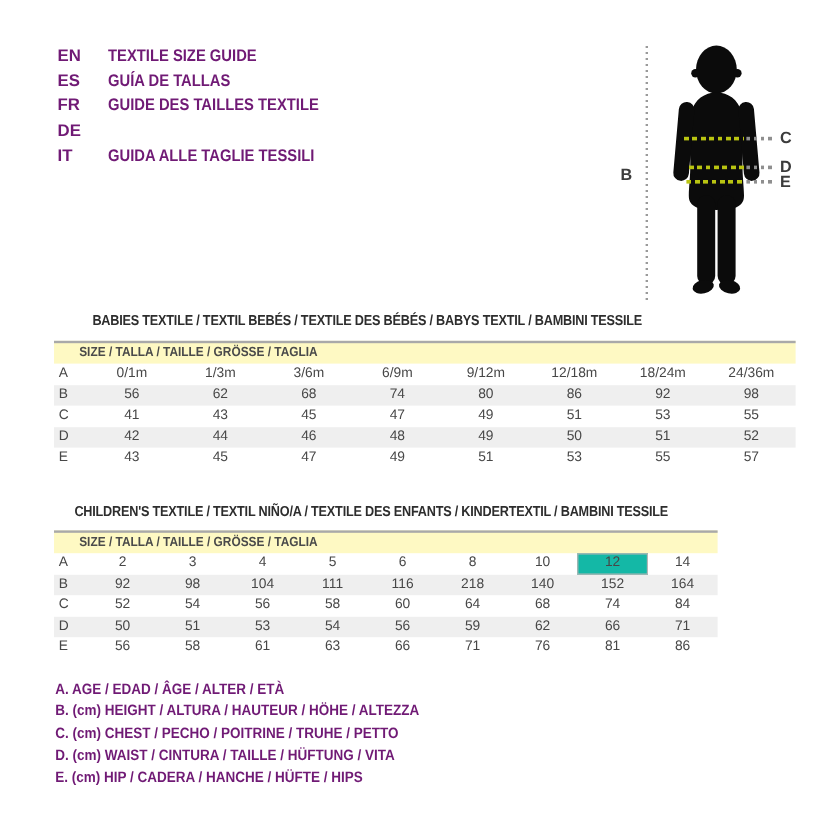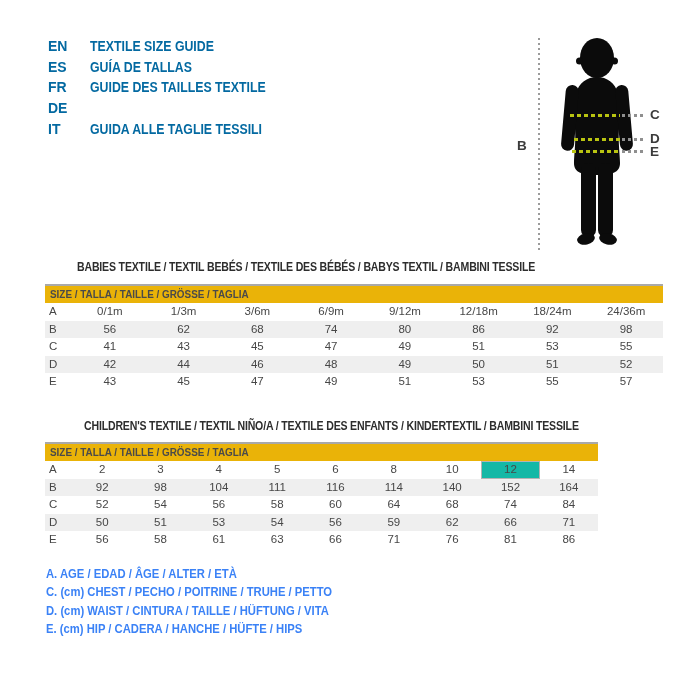--- a/index.html
+++ b/index.html
@@ -4,48 +4,48 @@
 <style>
   html,body{margin:0;padding:0;background:#ffffff;}
   body{width:700px;height:700px;position:relative;overflow:hidden;
        font-family:"Liberation Sans", sans-serif;-webkit-font-smoothing:antialiased;}
   .abs{position:absolute;}
   .cond{display:inline-block;transform:scaleX(0.88);transform-origin:0 50%;white-space:nowrap;}
   .cond9{display:inline-block;transform:scaleX(0.9);transform-origin:0 50%;white-space:nowrap;}
 
   
   .langs{left:48px;top:36px;}
-  .lang-row{display:flex;height:20.6px;align-items:center;font-size:14px;font-weight:700;color:#0369a1;}
+  .lang-row{display:flex;height:20.6px;align-items:center;font-size:14px;font-weight:700;color:#701a75;}
   .lang-code{width:42px;flex:0 0 42px;}
 
   
   .vdot{left:538px;top:38px;width:2px;height:212px;
         background:repeating-linear-gradient(to bottom,#9a9a9a 0 2px,transparent 2px 5px);}
   .dash-y{height:3px;background:repeating-linear-gradient(to right,#b9c411 0 4px,transparent 4px 7px);}
   .dash-g{height:3px;background:repeating-linear-gradient(to right,#8f8f8f 0 3px,transparent 3px 6px);}
   .fig-label{font-size:13.5px;line-height:12px;font-weight:600;color:#3c3c3c;}
 
   
   .sec-title{font-size:12px;font-weight:700;color:#2d2d2d;letter-spacing:-0.2px;padding-left:32px;}
 
   
   .size-table{box-sizing:border-box;}
-  .thead{height:17px;line-height:17px;background:#eab308;border-top:2px solid #a9a9a9;
-         padding-left:5px;font-size:11px;font-weight:700;color:#4a4a4a;}
+  .thead{height:17px;line-height:17px;background:#fef9c3;border-top:2px solid #a9a9a9;
+         padding-left:21px;font-size:11px;font-weight:700;color:#4a4a4a;}
   .tr{display:grid;height:17.5px;}
   .babies .tr{grid-template-columns:28px repeat(8,1fr);}
   .children .tr{grid-template-columns:28px repeat(9,1fr);}
   .tr.striped{background:#efefef;}
   .td{font-size:11.5px;line-height:17.5px;color:#474747;text-align:center;}
   .td.lbl{text-align:left;padding-left:4px;}
   .td.hl{background:#14b8a6;box-shadow:inset 0 0 0 1px #b4b4b4;}
 
   
   .legend{left:46px;top:565px;}
-  .legend-item{height:18.4px;line-height:18.4px;font-size:12.5px;font-weight:600;color:#3b82f6;}
+  .legend-item{height:18.4px;line-height:18.4px;font-size:12.5px;font-weight:600;color:#701a75;}
 </style>
 </head>
 <body>
 
 <div class="abs langs">
     <div class="lang-row">
       <div class="lang-code">EN</div>
       <div class=""><span class="cond">TEXTILE SIZE GUIDE</span></div>
     </div>
     <div class="lang-row">
@@ -150,21 +150,21 @@
       <div class="td">45</div>
       <div class="td">47</div>
       <div class="td">49</div>
       <div class="td">51</div>
       <div class="td">53</div>
       <div class="td">55</div>
       <div class="td">57</div>
     </div>
   </div>
 
-<div class="abs sec-title" style="left:52px;top:419px;">
+<div class="abs sec-title" style="left:30px;top:419px;">
   <span class="cond">CHILDREN'S TEXTILE / TEXTIL NIÑO/A / TEXTILE DES ENFANTS / KINDERTEXTIL / BAMBINI TESSILE</span>
 </div>
 <div class="abs size-table children" style="left:45px;top:442px;width:553px;">
     <div class="thead"><span class="cond9">SIZE / TALLA / TAILLE / GRÖSSE / TAGLIA</span></div>
     <div class="tr">
       <div class="td lbl">A</div>
       <div class="td">2</div>
       <div class="td">3</div>
       <div class="td">4</div>
       <div class="td">5</div>
@@ -174,21 +174,21 @@
       <div class="td hl">12</div>
       <div class="td">14</div>
     </div>
     <div class="tr striped">
       <div class="td lbl">B</div>
       <div class="td">92</div>
       <div class="td">98</div>
       <div class="td">104</div>
       <div class="td">111</div>
       <div class="td">116</div>
-      <div class="td">114</div>
+      <div class="td">218</div>
       <div class="td">140</div>
       <div class="td">152</div>
       <div class="td">164</div>
     </div>
     <div class="tr">
       <div class="td lbl">C</div>
       <div class="td">52</div>
       <div class="td">54</div>
       <div class="td">56</div>
       <div class="td">58</div>
@@ -219,16 +219,17 @@
       <div class="td">66</div>
       <div class="td">71</div>
       <div class="td">76</div>
       <div class="td">81</div>
       <div class="td">86</div>
     </div>
   </div>
 
 <div class="abs legend">
     <div class="legend-item"><span class="cond9">A. AGE / EDAD / ÂGE / ALTER / ETÀ</span></div>
+    <div class="legend-item"><span class="cond9">B. (cm) HEIGHT / ALTURA / HAUTEUR / HÖHE / ALTEZZA</span></div>
     <div class="legend-item"><span class="cond9">C. (cm) CHEST / PECHO / POITRINE / TRUHE / PETTO</span></div>
     <div class="legend-item"><span class="cond9">D. (cm) WAIST / CINTURA / TAILLE / HÜFTUNG / VITA</span></div>
     <div class="legend-item"><span class="cond9">E. (cm) HIP / CADERA / HANCHE / HÜFTE / HIPS</span></div>
   </div>
 
 </body></html>

